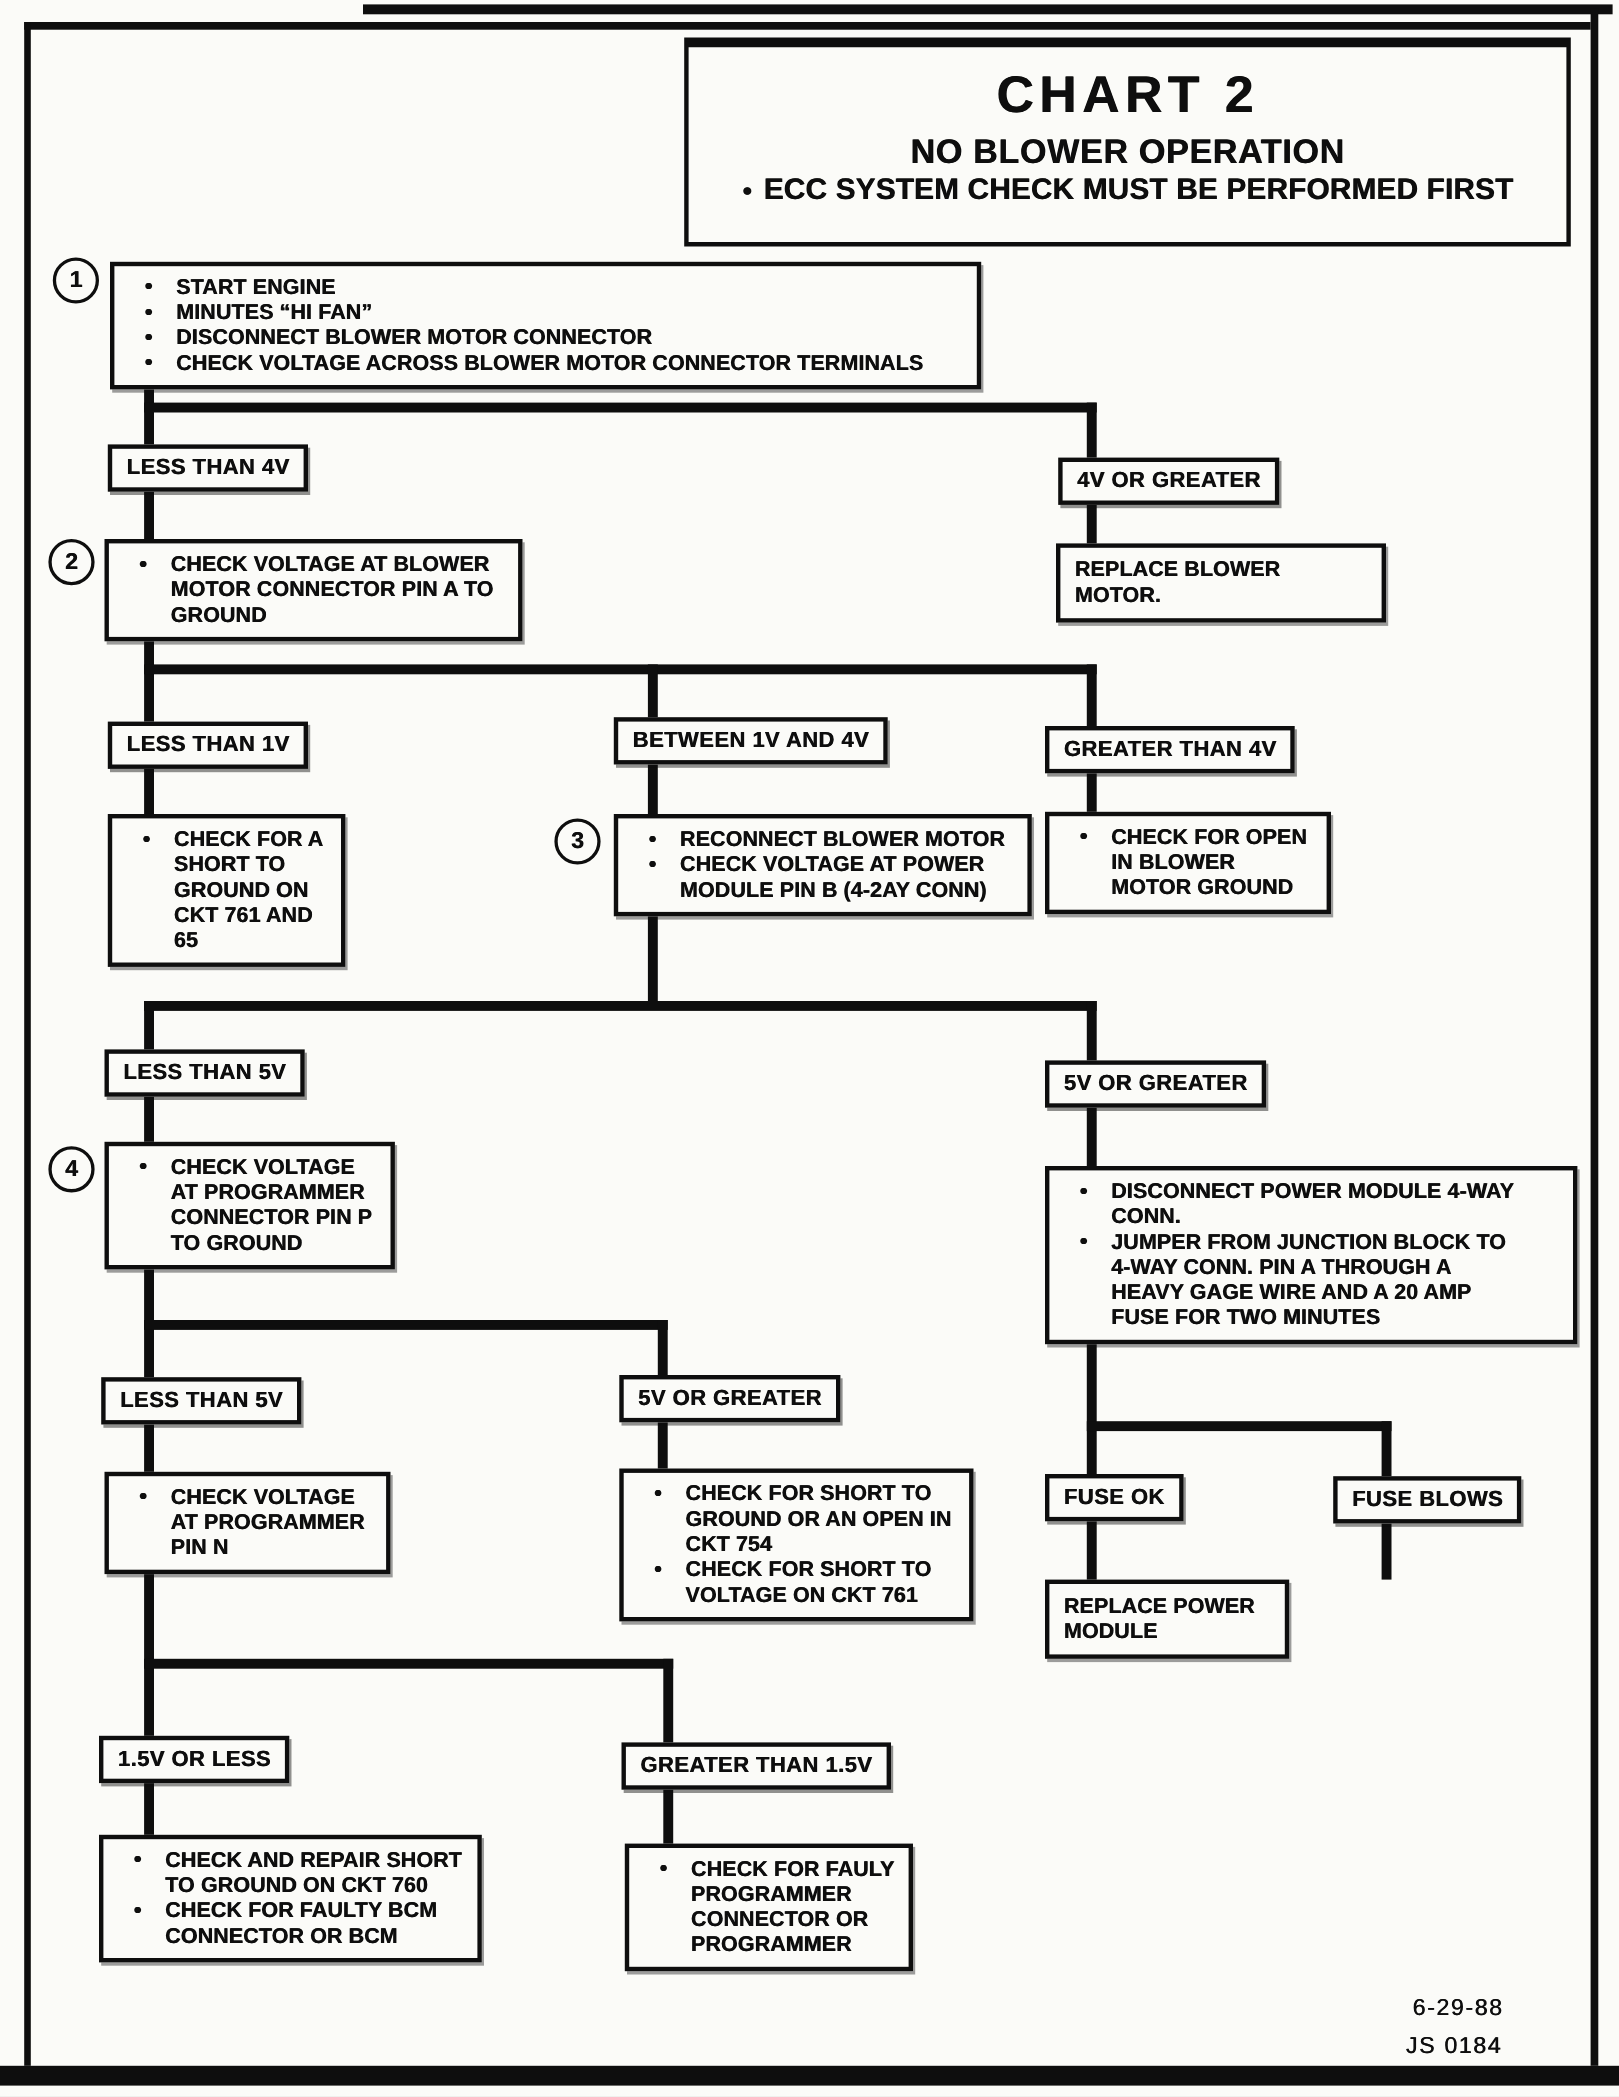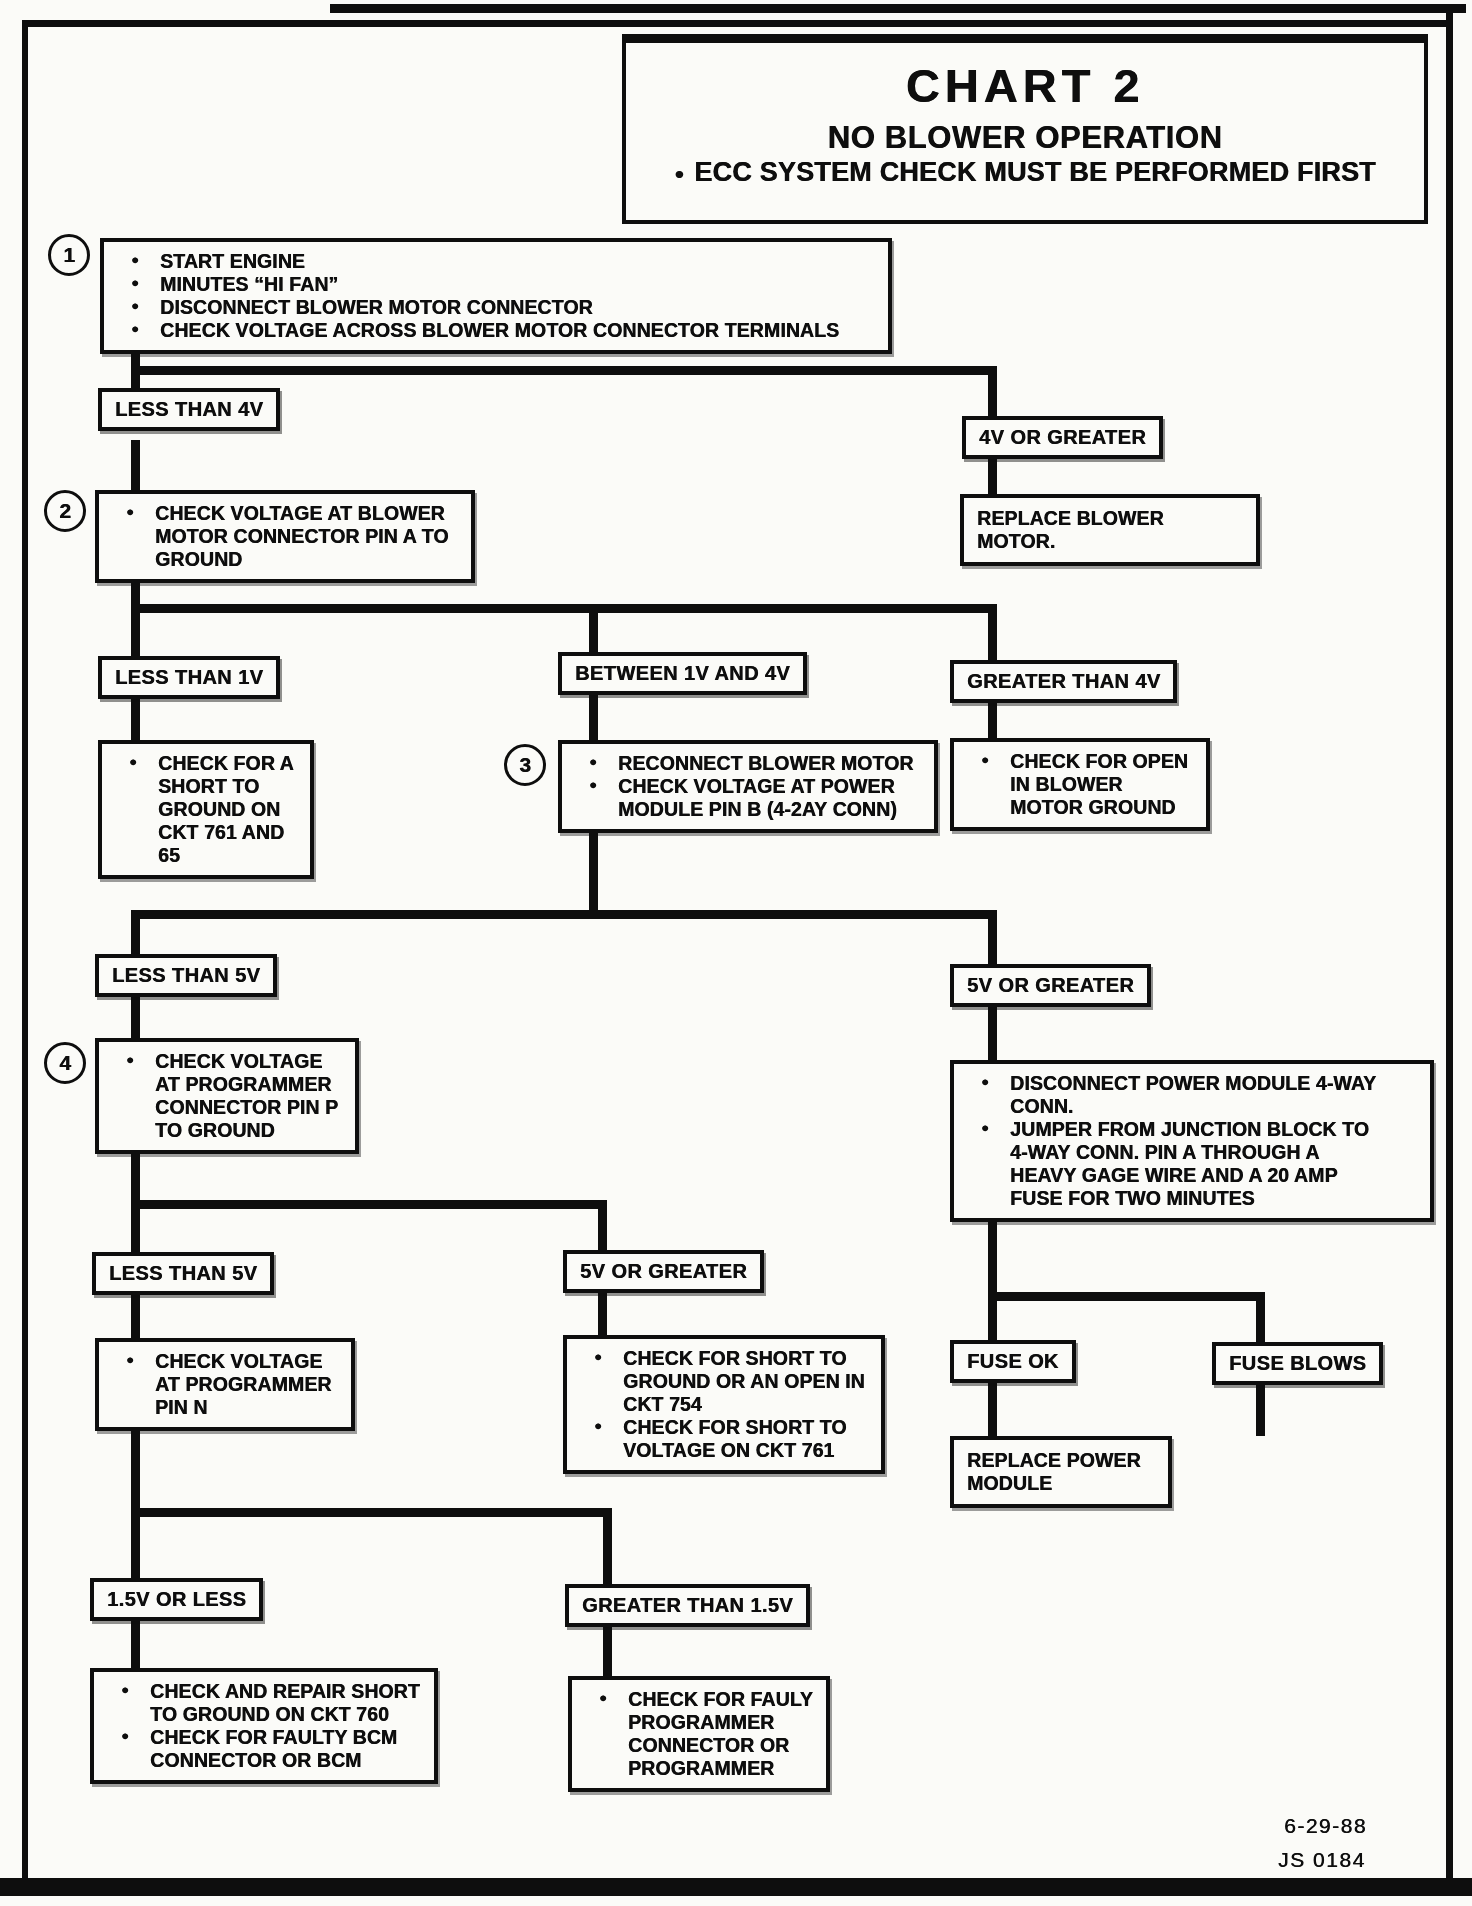--- a/index.html
+++ b/index.html
@@ -116,21 +116,21 @@
     <div class="brow">
       <span class="bullet">●</span>
       <span class="btext">DISCONNECT BLOWER MOTOR CONNECTOR</span>
       </div>
     <div class="brow">
       <span class="bullet">●</span>
       <span class="btext">CHECK VOLTAGE ACROSS BLOWER MOTOR CONNECTOR TERMINALS</span>
       </div>
   </div>
 
-  <div class="dbox" style="left:98px;top:388px">LESS THAN 4V</div>
+  <div class="dbox" style="left:98px;top:404px">LESS THAN 4V</div>
   <div class="dbox" style="left:962px;top:416px">4V OR GREATER</div>
   <div class="abox plain" style="left:960px;top:494px;width:300px">REPLACE BLOWER MOTOR.</div>
 
   <div class="abox" style="left:95px;top:490px;width:380px">
     <div class="brow">
       <span class="bullet">●</span>
       <span class="btext">CHECK VOLTAGE AT BLOWER MOTOR CONNECTOR PIN A TO GROUND</span>
       </div>
   </div>
 

